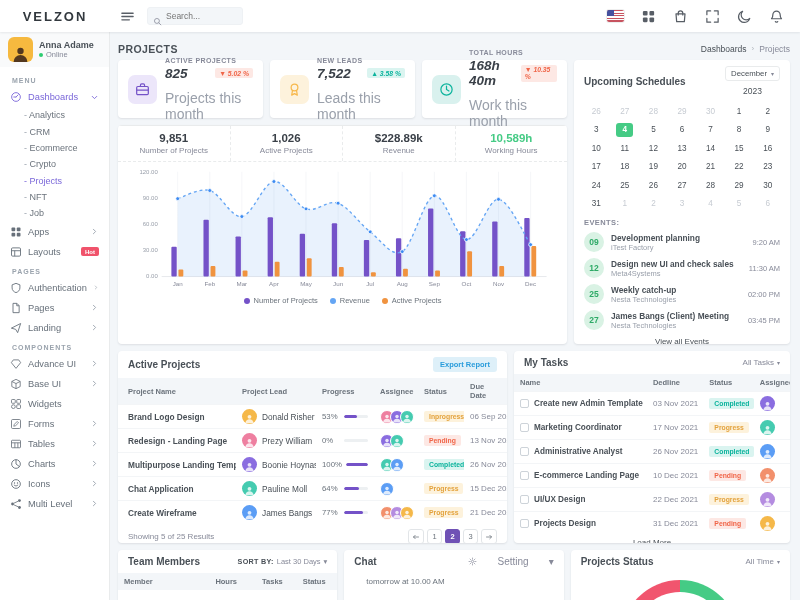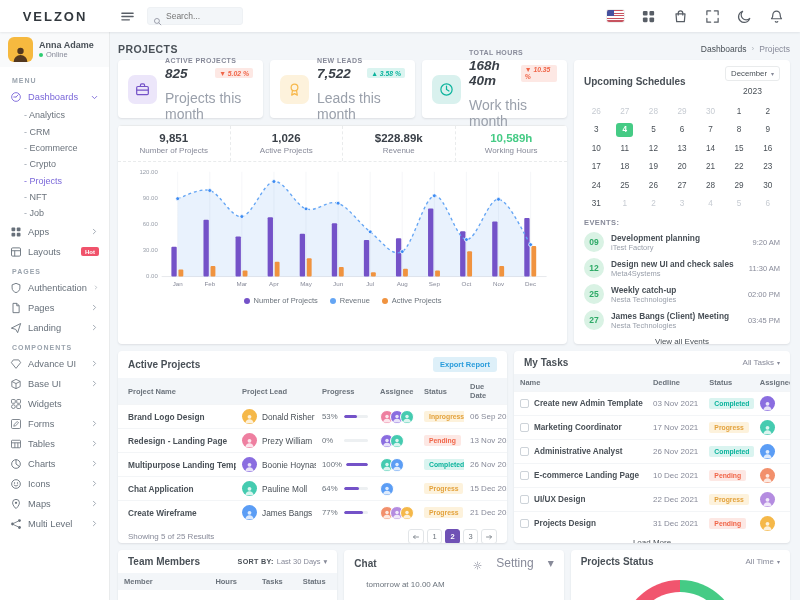--- a/index.html
+++ b/index.html
@@ -166,21 +166,21 @@
   .load-more { text-align:center; font-size:8px; color:#495057; text-decoration:underline; padding:3px 0; cursor:pointer; }
   .filter-lbl { font-size:8px; color:#878a99; display:flex; align-items:center; gap:3px; cursor:pointer; }
   .filter-lbl .car { font-size:6px; }
 
   
   .row3 { display:flex; gap:7px; margin-top:7px; }
   .r3 { flex:1; height:120px; overflow:hidden; position:relative; }
   .sortby { font-size:7.5px; color:#878a99; display:flex; gap:3px; align-items:center; cursor:pointer; }
   .sortby b { color:#495057; font-size:7.2px; letter-spacing:.3px; }
   .chat-msg { font-size:8px; color:#6b737c; padding:4px 0 0 22px; }
-  .gear-lbl { display:flex; align-items:center; gap:14px; font-size:12px; color:#878a99; cursor:pointer; }
+  .gear-lbl { display:flex; align-items:center; gap:20px; font-size:10px; color:#878a99; cursor:pointer; }
   .gear-lbl .gi { width:9px; height:9px; display:inline-block; }
   .gear-lbl .gi svg { width:100%; height:100%; }
   .donut { position:absolute; left:50%; transform:translateX(-50%); top:30px; width:118px; height:118px;
     border-radius:50%; background:conic-gradient(#45cb85 0 38%, #dfe3e6 38% 62%, #f1556e 62% 100%); }
   .donut::after { content:""; position:absolute; inset:12px; background:#fff; border-radius:50%; }
 </style>
 </head>
 <body>
 
 <div class="app">
@@ -366,30 +366,20 @@
             </svg></span>
         </div>
         <div class="nav-item">
           <span class="nav-ico"><svg viewBox="0 0 16 16">
               <circle cx="8" cy="8" r="5.8" fill="none" stroke="currentColor" stroke-width="1.2"></circle>
               <circle cx="6" cy="6.6" r=".9" fill="currentColor"></circle>
               <circle cx="10" cy="6.6" r=".9" fill="currentColor"></circle>
               <path d="M5.5 9.6a3.4 3.4 0 0 0 5 0" fill="none" stroke="currentColor" stroke-width="1.1" stroke-linecap="round"></path>
             </svg></span>
           <span>Icons</span>
-          <span class="nav-chev"><svg viewBox="0 0 16 16">
-              <path d="M6 4l4 4-4 4" fill="none" stroke="currentColor" stroke-width="1.6" stroke-linecap="round" stroke-linejoin="round"></path>
-            </svg></span>
-        </div>
-        <div class="nav-item">
-          <span class="nav-ico"><svg viewBox="0 0 16 16">
-              <path d="M8 14.2S12.6 10 12.6 6.4a4.6 4.6 0 1 0-9.2 0C3.4 10 8 14.2 8 14.2z" fill="none" stroke="currentColor" stroke-width="1.2" stroke-linejoin="round"></path>
-              <circle cx="8" cy="6.4" r="1.5" fill="currentColor"></circle>
-            </svg></span>
-          <span>Maps</span>
           <span class="nav-chev"><svg viewBox="0 0 16 16">
               <path d="M6 4l4 4-4 4" fill="none" stroke="currentColor" stroke-width="1.6" stroke-linecap="round" stroke-linejoin="round"></path>
             </svg></span>
         </div>
         <div class="nav-item">
           <span class="nav-ico"><svg viewBox="0 0 16 16" fill="currentColor">
               <circle cx="12.6" cy="3.4" r="1.9"></circle>
               <circle cx="12.6" cy="12.6" r="1.9"></circle>
               <circle cx="3.4" cy="8" r="1.9"></circle>
               <path d="M5 7l6-2.8M5 9l6 2.8" stroke="currentColor" stroke-width="1.1" fill="none"></path>

